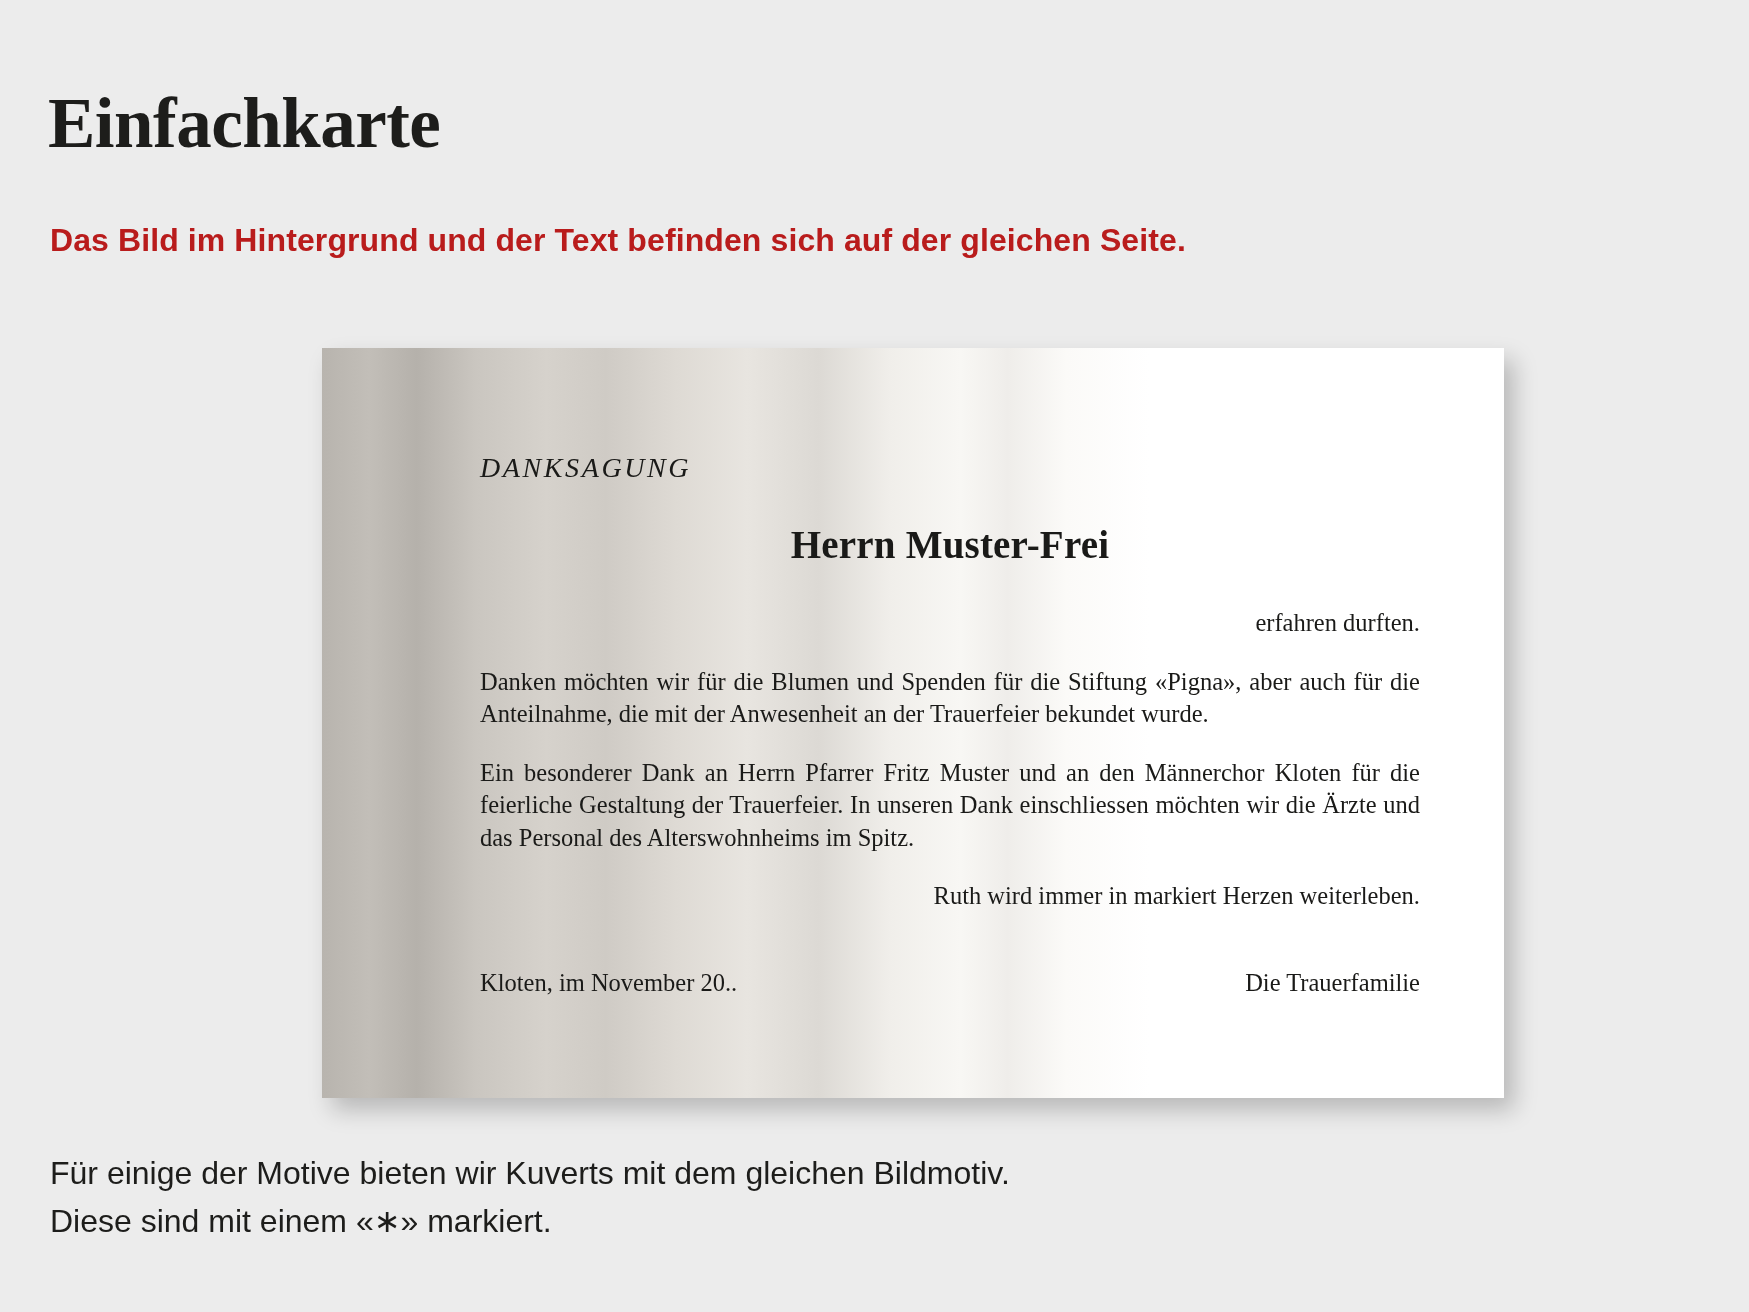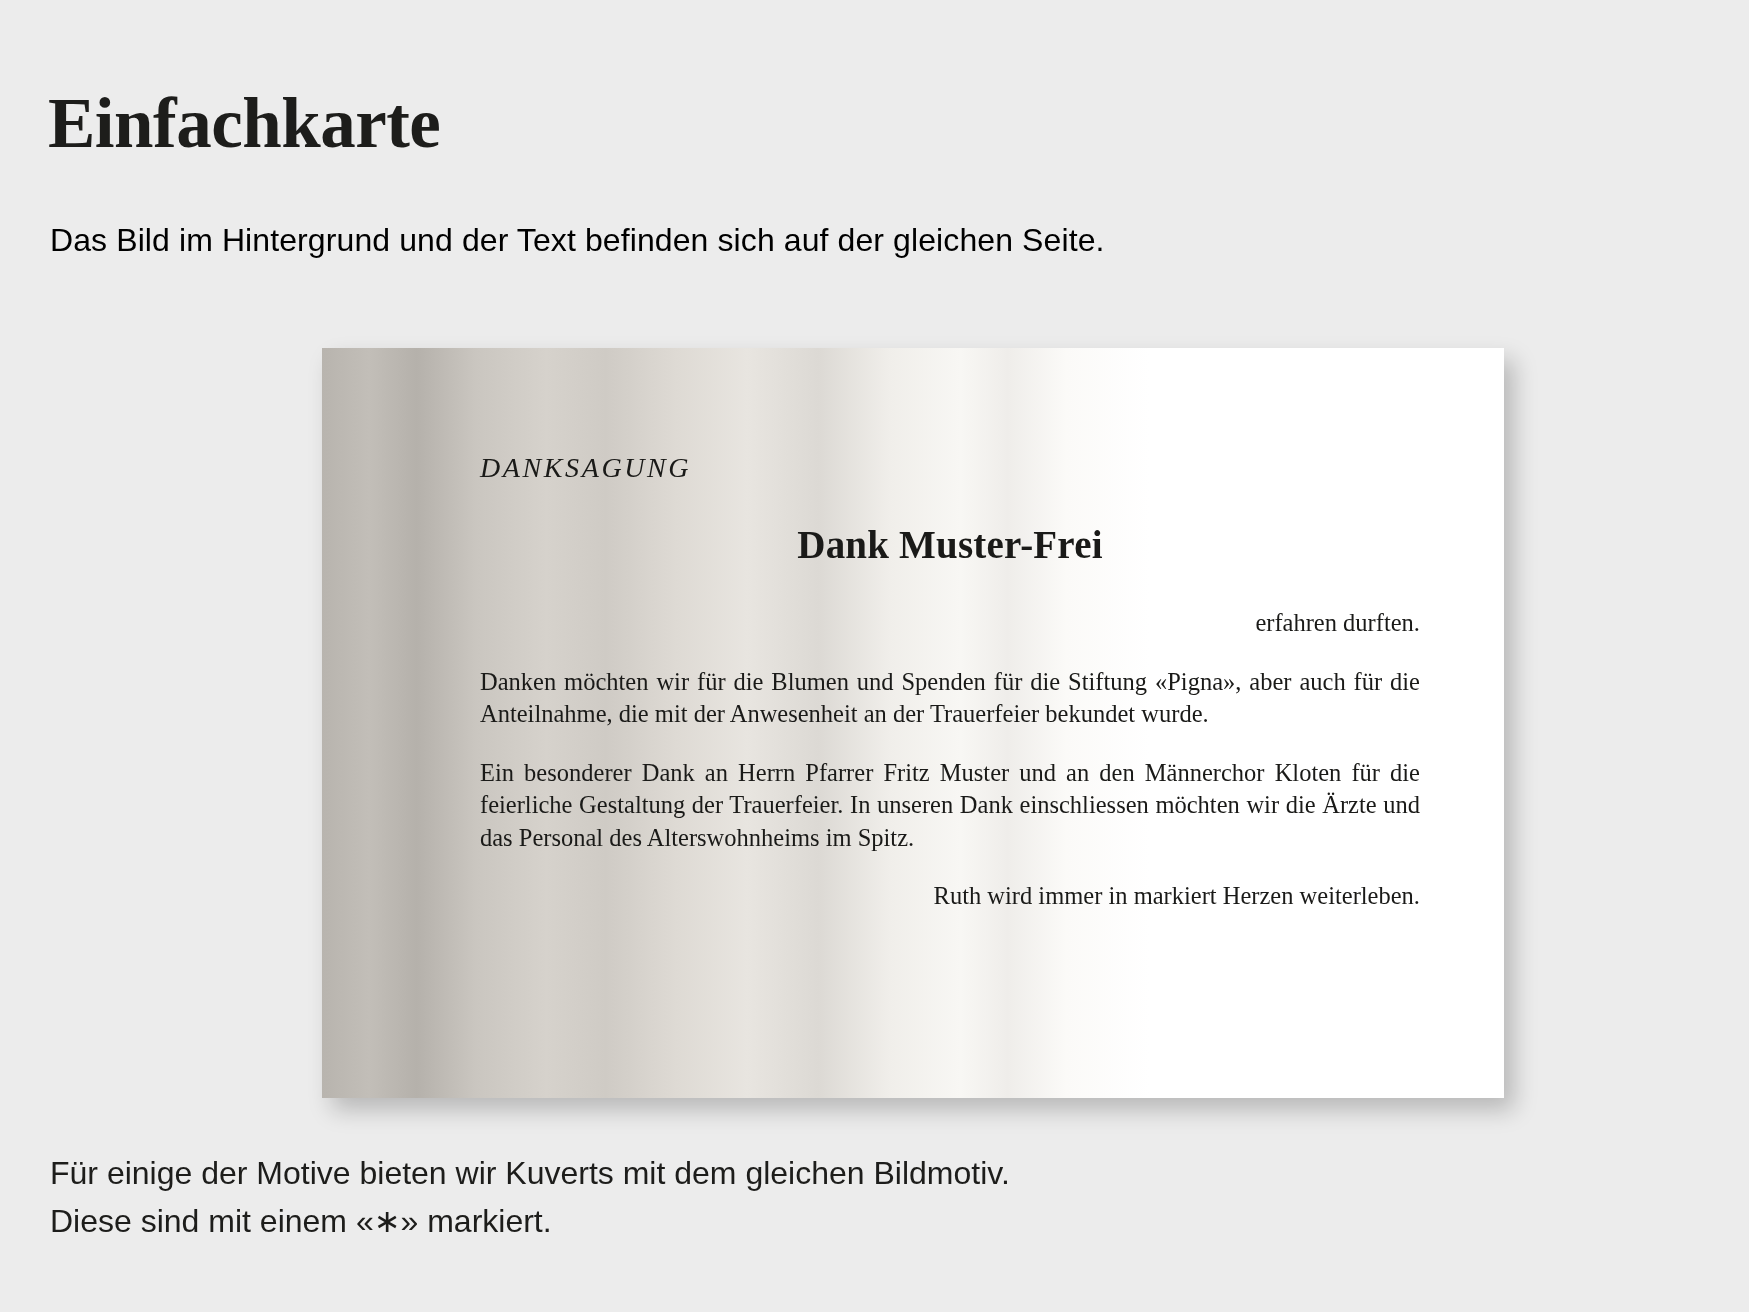--- a/index.html
+++ b/index.html
@@ -34,22 +34,22 @@
     letter-spacing: -0.5px;
     color: #1d1d1b;
     line-height: 1.1;
   }
 
   .intro-text {
     position: absolute;
     left: 50px;
     top: 190px;
     font-size: 32px;
-    font-weight: 400;
-    color: #000000;
+    font-weight: 700;
+    color: #b91c1c;
     letter-spacing: 0.1px;
     text-align: center;
   }
 
   
   .card-wrap {
     position: absolute;
     left: 322px;
     top: 348px;
     width: 1182px;
@@ -145,30 +145,34 @@
 
   <p class="intro-text">Das Bild im Hintergrund und der Text befinden sich auf der gleichen Seite.</p>
 
   <div class="card-wrap">
     <div class="card">
       <div class="card-inner">
 
         <div class="danksagung">DANKSAGUNG</div>
 
 
-        <div class="name">Dank Muster-Frei</div>
+        <div class="name">Herrn Muster-Frei</div>
 
         <p class="para nojust">erfahren durften.</p>
 
         <p class="para">Danken möchten wir für die Blumen und Spenden für die Stiftung «Pigna», aber auch für die Anteilnahme, die mit der Anwesenheit an der Trauerfeier bekundet wurde.</p>
 
         <p class="para">Ein besonderer Dank an Herrn Pfarrer Fritz Muster und an den Männerchor Kloten für die feierliche Gestaltung der Trauerfeier. In unseren Dank einschliessen möchten wir die Ärzte und das Personal des Alterswohnheims im Spitz.</p>
 
         <p class="para nojust">Ruth wird immer in markiert Herzen weiterleben.</p>
 
+        <div class="footer-row">
+          <span>Kloten, im November 20..</span>
+          <span>Die Trauerfamilie</span>
+        </div>
 
       </div>
     </div>
   </div>
 
   <div class="outro">
     <div>Für einige der Motive bieten wir Kuverts mit dem gleichen Bildmotiv.</div>
     <div>Diese sind mit einem «∗» markiert.</div>
   </div>
 

